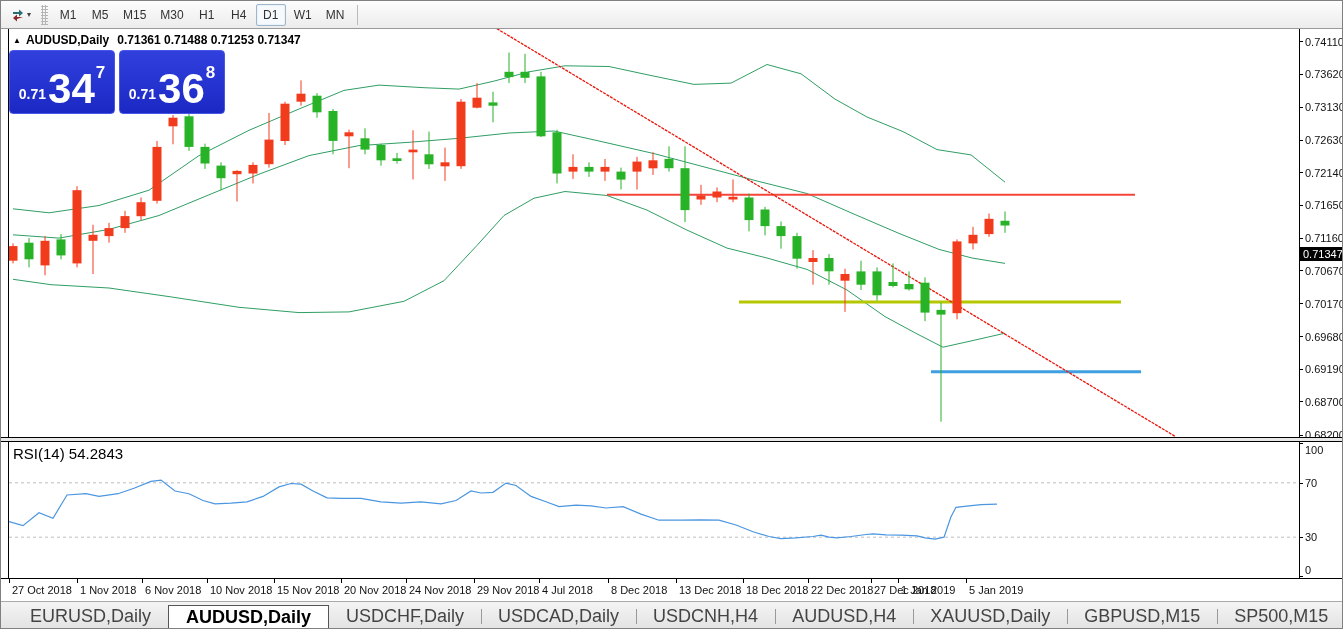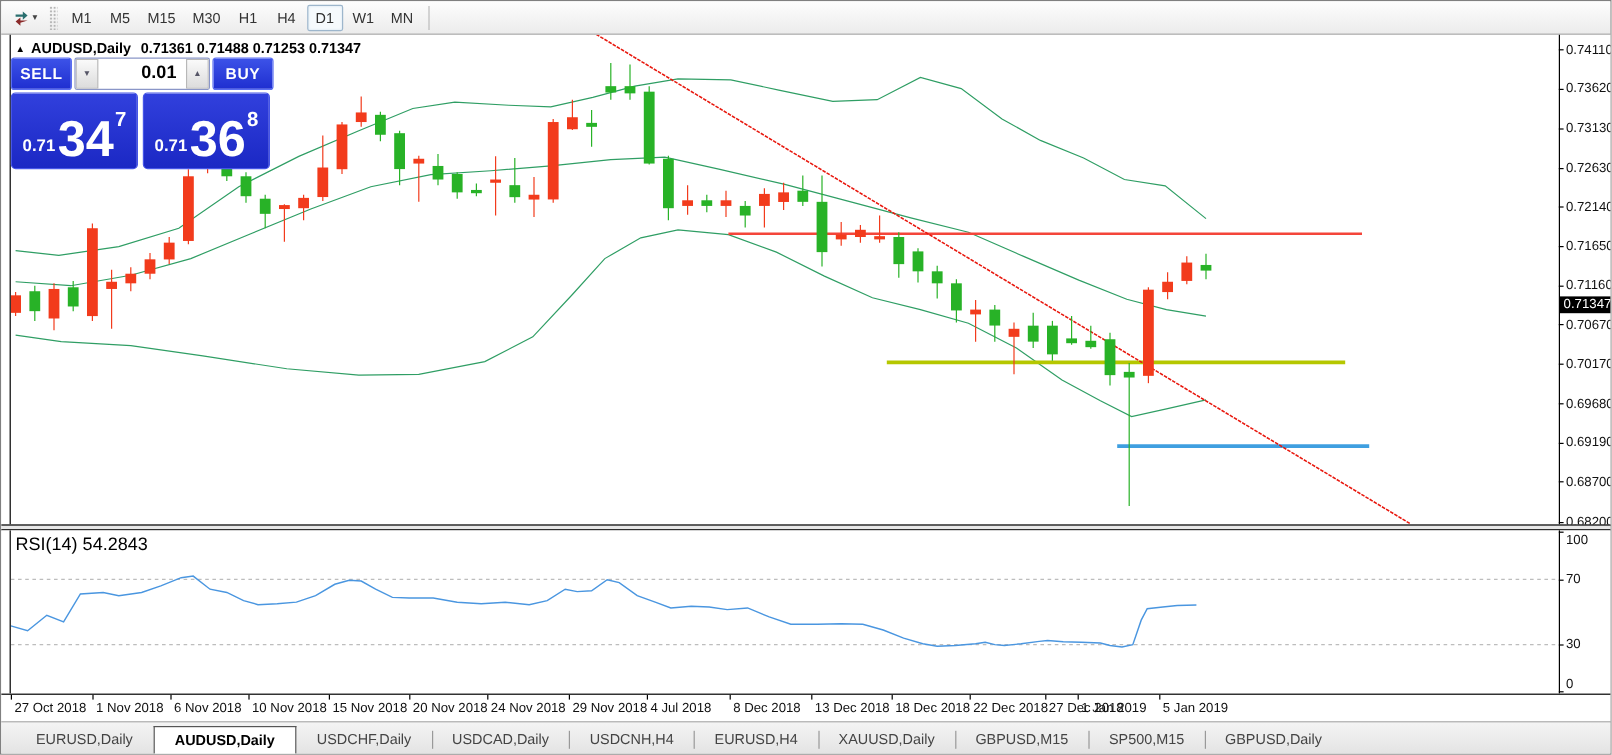--- a/index.html
+++ b/index.html
@@ -41,21 +41,21 @@
   #rsi-row{position:absolute;left:0;top:441px;width:1343px;height:136px;background:#fff;}
   #rsi-plot{position:absolute;left:7px;top:0;width:1290px;height:136px;border-left:1px solid #000;border-right:1px solid #000;box-sizing:content-box;overflow:hidden;}
   #rsi-label{position:absolute;left:12px;top:3px;font-size:15px;color:#000;}
   #rsi-axis{position:absolute;left:1298px;top:0;width:45px;height:136px;}
   
   #date-row{position:absolute;left:0;top:577px;width:1343px;height:23px;background:#fff;border-top:1px solid #000;box-sizing:border-box;}
   .date-label{position:absolute;top:5px;font-size:11px;color:#111;white-space:nowrap;}
   .date-tick{position:absolute;top:0;width:1px;height:4px;background:#000;}
   
   #tabbar{position:absolute;left:0;top:600px;width:1343px;height:29px;background:linear-gradient(#f4f4f4,#e2e2e2);border-top:1px solid #aaa;display:flex;align-items:flex-end;box-sizing:border-box;padding-left:12px;}
-  .tab{position:relative;height:21px;line-height:21px;padding:0 17px;font-size:12px;color:#444;margin-bottom:3px;background:transparent;border:none;font-family:"Liberation Sans",sans-serif;}
+  .tab{position:relative;height:21px;line-height:21px;padding:0 17px;font-size:18px;color:#444;margin-bottom:3px;background:transparent;border:none;font-family:"Liberation Sans",sans-serif;}
   .tab:not(.active):not(:first-child)::before{content:"";position:absolute;left:0;top:3px;bottom:3px;width:1px;background:#999;}
   .tab.active{background:#fff;border:1px solid #555;border-bottom:1px solid #fff;color:#000;font-weight:bold;height:24px;line-height:23px;margin-bottom:1px;z-index:2;}
   .tab.active + .tab::before{display:none;}
 </style>
 </head>
 <body>
 
 <div id="window">
 
   <div id="toolbar">
@@ -372,29 +372,20 @@
         <div class="pa-label" style="top: 366.742px;">0.68700</div>
         <div class="pa-tick" style="top: 405.504px;"></div>
         <div class="pa-label" style="top: 400.004px;">0.68200</div>
       </div>
     <div id="price-tag" style="top: 217.649px;">0.71347</div>
     <div id="chart-title">
       <span class="tri">▲</span><span>AUDUSD,Daily</span><span class="ohlc">0.71361 0.71488 0.71253 0.71347</span>
     </div>
 
     <div id="trade-panel">
-      <div id="tp-row1">
-        <button class="tp-btn">SELL</button>
-        <div id="lot-ctrl">
-          <button class="spin-btn">▼</button>
-          <div id="lot-value">0.01</div>
-          <button class="spin-btn">▲</button>
-        </div>
-        <button class="tp-btn">BUY</button>
-      </div>
       <div id="tp-row2">
         <div class="price-box">
           <span class="pb-small">0.71</span>
           <span class="pb-big">34</span>
           <span class="pb-sup">7</span>
         </div>
         <div class="price-box">
           <span class="pb-small">0.71</span>
           <span class="pb-big">36</span>
           <span class="pb-sup">8</span>
@@ -460,20 +451,20 @@
       <div class="date-tick" style="left: 965px;"></div>
       <div class="date-label" style="left: 968px;">5 Jan 2019</div>
     </div>
 
   <div id="tabbar">
       <button class="tab">EURUSD,Daily</button>
       <button class="tab active">AUDUSD,Daily</button>
       <button class="tab">USDCHF,Daily</button>
       <button class="tab">USDCAD,Daily</button>
       <button class="tab">USDCNH,H4</button>
-      <button class="tab">EURUSD,H4</button>
+      <button class="tab">AUDUSD,H4</button>
       <button class="tab">XAUUSD,Daily</button>
       <button class="tab">GBPUSD,M15</button>
       <button class="tab">SP500,M15</button>
       <button class="tab">GBPUSD,Daily</button>
     </div>
 
 </div>
 
 </body></html>

